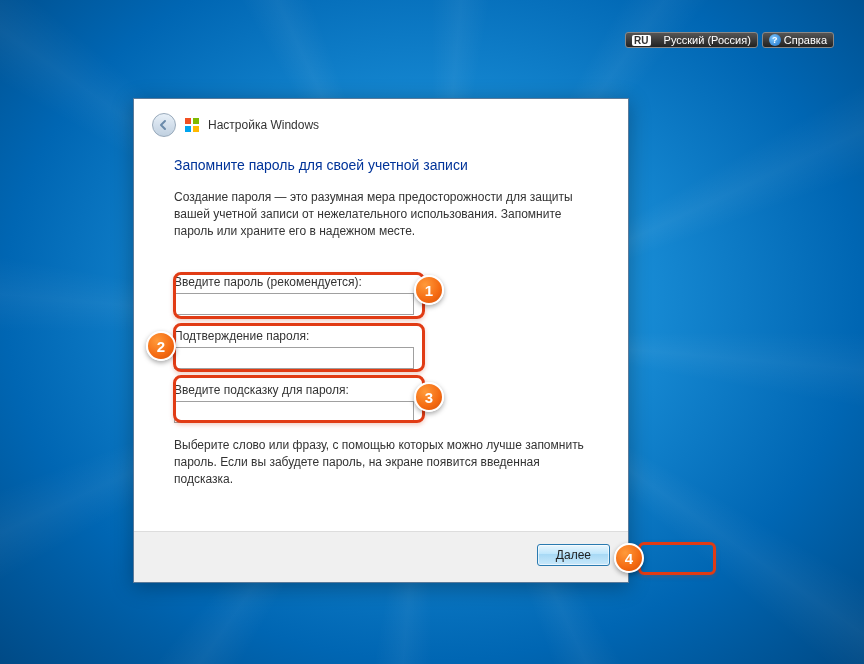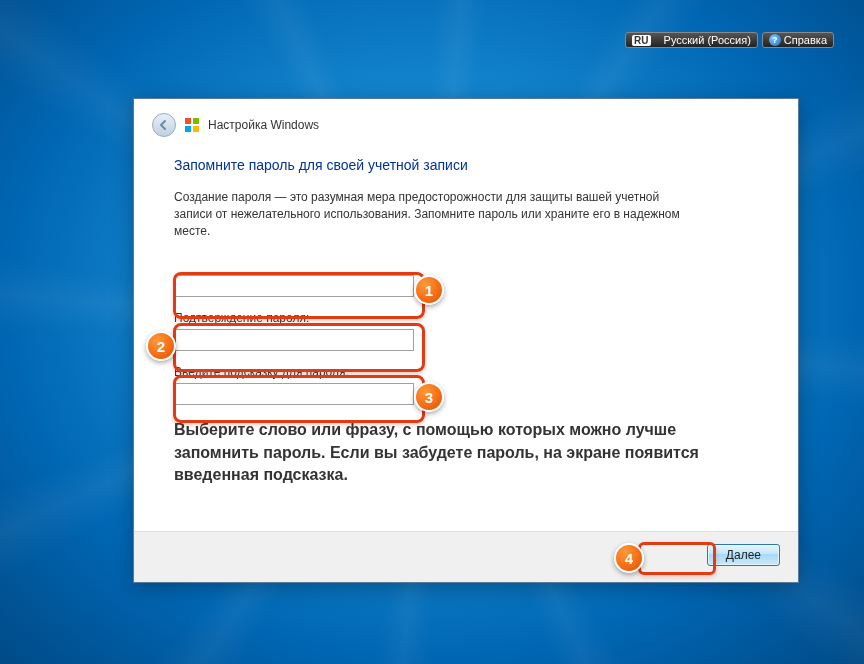--- a/index.html
+++ b/index.html
@@ -89,21 +89,21 @@
       color: #fff;
       font-size: 9px;
       font-weight: bold;
     }
 
     
     .dialog {
       position: absolute;
       top: 98px;
       left: 133px;
-      width: 666px;
+      width: 496px;
       height: 485px;
       background: #fff;
       border: 1px solid #5a7a9a;
       box-shadow: 0 4px 20px rgba(0,0,0,0.3);
       display: flex;
       flex-direction: column;
     }
     .dialog-header {
       padding: 14px 18px 10px;
       display: flex;
@@ -158,25 +158,24 @@
     }
     .field-input {
       width: 240px;
       height: 22px;
       border: 1px solid #a0a0a0;
       padding: 1px 4px;
       font-size: 12px;
       font-family: inherit;
     }
     .hint-text {
-      font-size: 16px;
+      font-size: 12px;
       color: #333;
       margin-top: 11px;
       line-height: 1.4;
-      font-weight: bold;
     }
     .dialog-footer {
       padding: 12px 18px 16px;
       text-align: right;
       background: #f0f0f0;
       border-top: 1px solid #ddd;
     }
     .next-btn {
       padding: 3px 18px;
       font-size: 12px;
@@ -252,20 +251,21 @@
       </svg>
     </span>
     <span class="dialog-title">Настройка Windows</span>
   </div>
 
   <div class="dialog-body">
     <h2 class="page-heading">Запомните пароль для своей учетной записи</h2>
     <p class="description">Создание пароля — это разумная мера предосторожности для защиты вашей учетной записи от нежелательного использования. Запомните пароль или храните его в надежном месте.</p>
 
     <div class="field-group">
+      <label class="field-label">Введите пароль (рекомендуется):</label>
       <input type="password" class="field-input" value="" style="">
     </div>
 
     <div class="field-group">
       <label class="field-label">Подтверждение пароля:</label>
       <input type="password" class="field-input" value="" style="">
     </div>
 
     <div class="field-group">
       <label class="field-label">Введите подсказку для пароля:</label>

